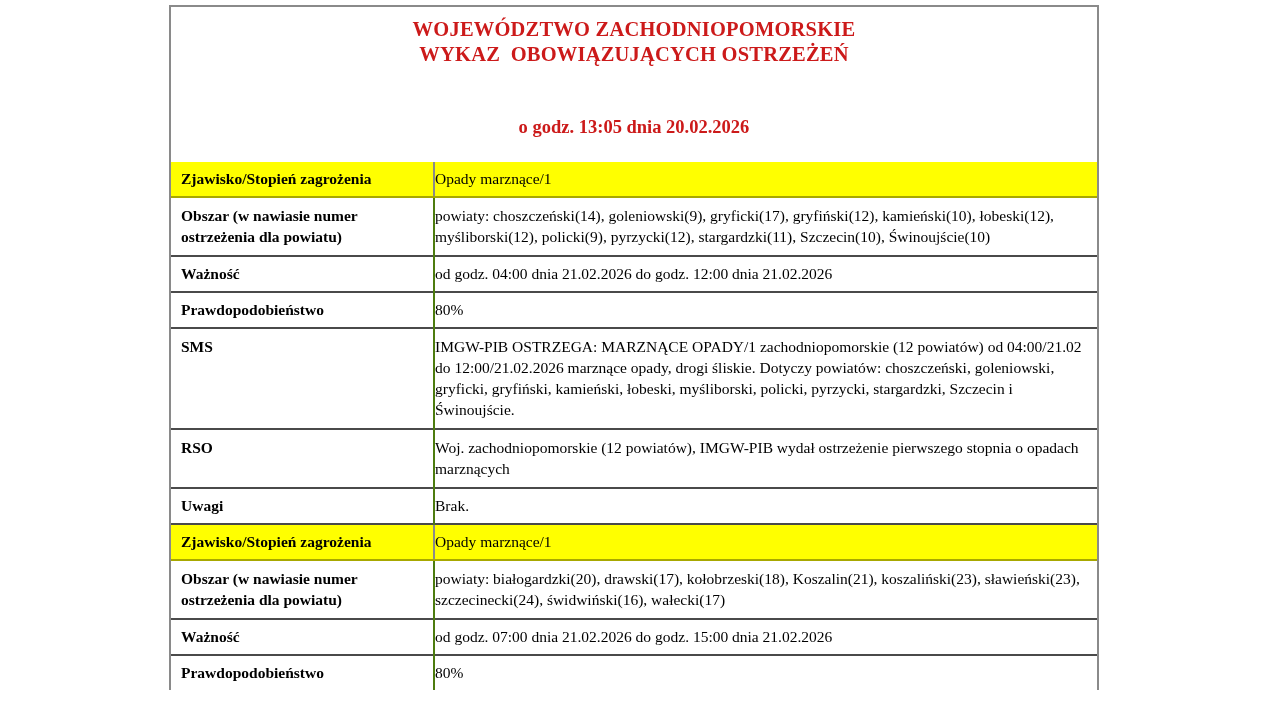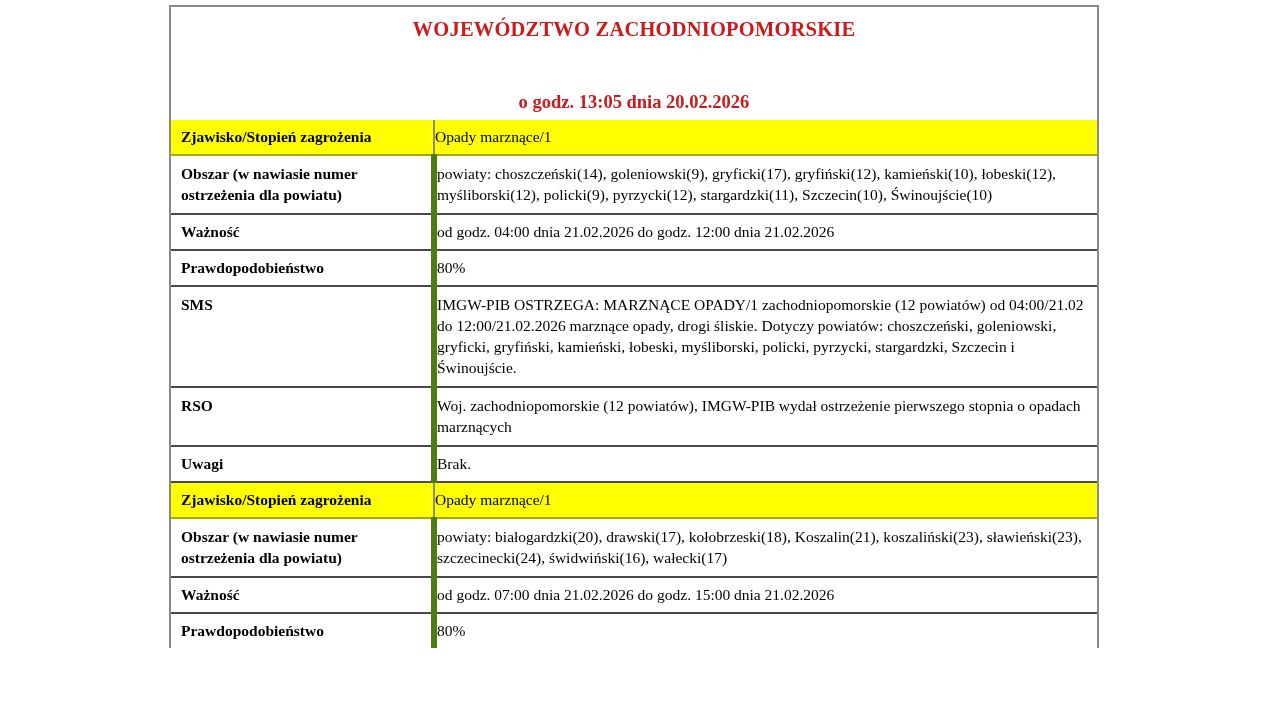--- a/index.html
+++ b/index.html
@@ -31,21 +31,21 @@
     width: 930px;
     border-left: 2px solid #8a8a8a;
     border-right: 2px solid #8a8a8a;
     border-top: 2px solid #8a8a8a;
     box-sizing: border-box;
     background: #ffffff;
   }
 
   
   .title-block {
-    padding: 10px 0 6px 0;
+    padding: 10px 0 23px 0;
     text-align: center;
   }
   .title-line {
     color: #cc1a1a;
     font-weight: bold;
     font-size: 20.5px;
     line-height: 25px;
     letter-spacing: 0.2px;
     white-space: pre;
   }
@@ -65,21 +65,21 @@
   .tbl td {
     border-top: 2px solid #4a4a4a;
     vertical-align: top;
     padding: 7px 9px 8px 9px;
     font-size: 15.5px;
     line-height: 21px;
   }
   .tbl td.label {
     width: 243px;
     font-weight: bold;
-    border-right: 6px solid #4d7c0f;
+    border-right: 2px solid #4d7c0f;
     padding-left: 10px;
   }
   .tbl td.value {
     font-weight: normal;
     padding-left: 0;
   }
 
   
   tr.hl td {
     background: #ffff00;
@@ -94,20 +94,21 @@
   .tbl td.tight { padding-top: 6px; padding-bottom: 7px; margin-top: 42px; }
 </style>
 </head>
 <body>
 
 <div class="page">
   <div class="doc">
 
     <div class="title-block">
       <div class="title-line">WOJEWÓDZTWO ZACHODNIOPOMORSKIE</div>
+      <div class="title-line">WYKAZ  OBOWIĄZUJĄCYCH OSTRZEŻEŃ</div>
       <div class="title-line sub">o godz. 13:05 dnia 20.02.2026</div>
     </div>
 
     <table class="tbl">
       <tbody>
 
         <tr class="hl first-hl">
           <td class="label tight">Zjawisko/Stopień zagrożenia</td>
           <td class="value tight">Opady marznące/1</td>
         </tr>

